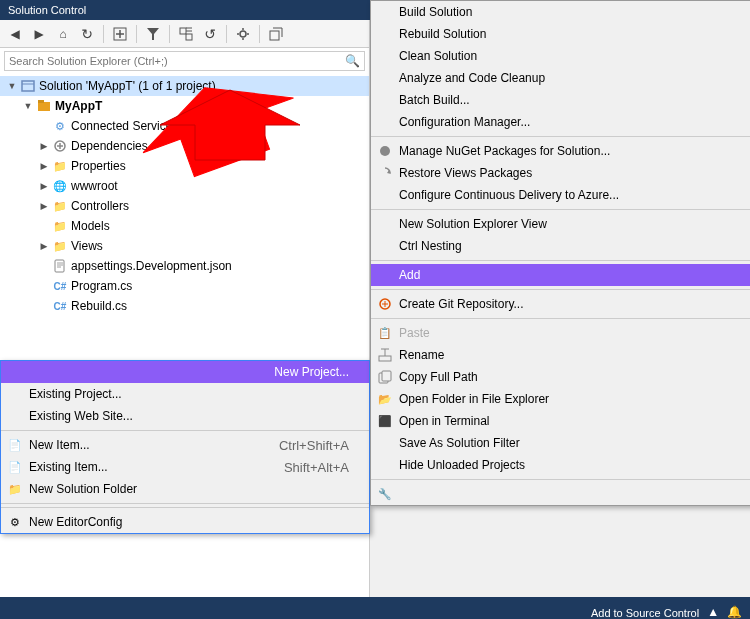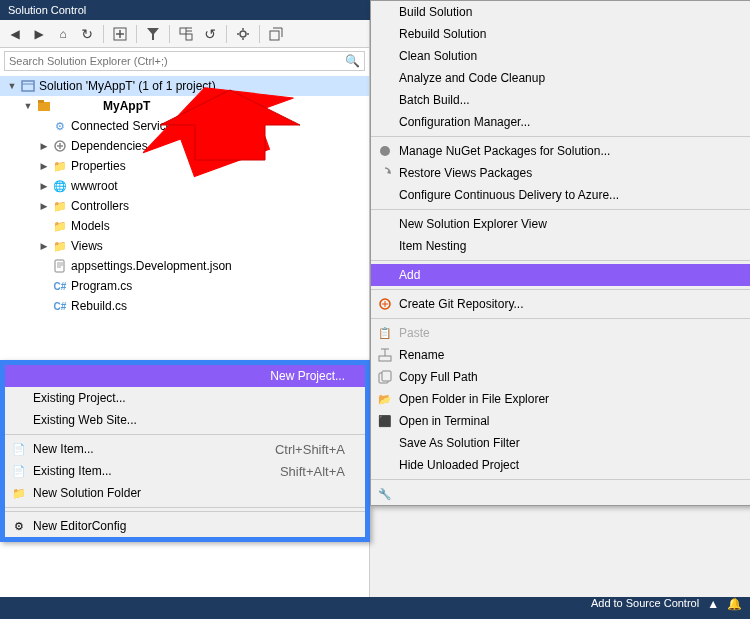--- a/index.html
+++ b/index.html
@@ -142,21 +142,21 @@
       flex-direction: column;
       border-right: 1px solid #ccc;
       background: white;
       position: relative;
     }
 
     
     .context-menu {
       position: absolute;
       background: #f0f0f0;
-      border: 5px solid #3b82f6;
+      border: 1px solid #3b82f6;
       box-shadow: 2px 2px 5px rgba(0,0,0,0.3);
       z-index: 200;
       min-width: 160px;
     }
     .context-menu-item {
       display: flex;
       align-items: center;
       padding: 4px 20px 4px 28px;
       height: 22px;
       cursor: pointer;
@@ -224,21 +224,21 @@
     
     .status-bar {
       position: absolute;
       bottom: 0;
       left: 0;
       right: 0;
       height: 22px;
       background: #1e3a5f;
       color: white;
       display: flex;
-      align-items: flex-start;
+      align-items: flex-end;
       justify-content: flex-end;
       padding: 0 8px;
       font-size: 11px;
       gap: 8px;
     }
     .status-bar-icon {
       font-size: 12px;
     }
 
     
@@ -339,21 +339,21 @@
       </div>
 
       <div class="tree-item" style="padding-left:20px;">
         <span class="tree-expander">▼</span>
         <span class="tree-icon">
           <svg width="14" height="14" viewBox="0 0 14 14">
               <rect x="1" y="3" width="12" height="9" fill="#e8a020"></rect>
               <rect x="1" y="1" width="6" height="3" fill="#d09018"></rect>
             </svg>
         </span>
-        <span class="tree-label" style="font-weight:bold;margin-left:48px;">MyAppT</span>
+        <span class="tree-label" style="font-weight:bold;">MyAppT</span>
       </div>
 
       <div class="tree-item" style="padding-left:36px;">
         <span class="tree-expander" style="visibility:hidden;">▶</span>
         <span class="tree-icon" style="color:#5599dd;">⚙</span>
         <span class="tree-label">Connected Services</span>
       </div>
 
       <div class="tree-item" style="padding-left:36px;">
         <span class="tree-expander">▶</span>
@@ -510,21 +510,21 @@
       <span>Restore Views Packages</span>
     </div>
     <div class="context-menu-item">
       <span>Configure Continuous Delivery to Azure...</span>
     </div>
     <div class="context-menu-separator"></div>
     <div class="context-menu-item">
       <span>New Solution Explorer View</span>
     </div>
     <div class="context-menu-item">
-      <span>Item Nesting</span>
+      <span>Ctrl Nesting</span>
       <span class="context-menu-arrow">▶</span>
     </div>
     <div class="context-menu-separator"></div>
     <div class="context-menu-item highlighted">
       <span>Add</span>
       <span class="context-menu-arrow" style="color:white;">▶</span>
     </div>
     <div class="context-menu-separator"></div>
     <div class="context-menu-item">
       <span class="context-menu-icon" style="color:#e05000;">
@@ -567,21 +567,21 @@
       <span>Open Folder in File Explorer</span>
     </div>
     <div class="context-menu-item">
       <span class="context-menu-icon" style="color:#888;">⬛</span>
       <span>Open in Terminal</span>
     </div>
     <div class="context-menu-item">
       <span>Save As Solution Filter</span>
     </div>
     <div class="context-menu-item">
-      <span>Hide Unloaded Project</span>
+      <span>Hide Unloaded Projects</span>
     </div>
     <div class="context-menu-separator"></div>
     <div class="context-menu-item">
       <span class="context-menu-icon" style="color:#888;">🔧</span>
       <span></span>
       <span class="context-menu-shortcut"></span>
     </div>
 
   </div>
 

